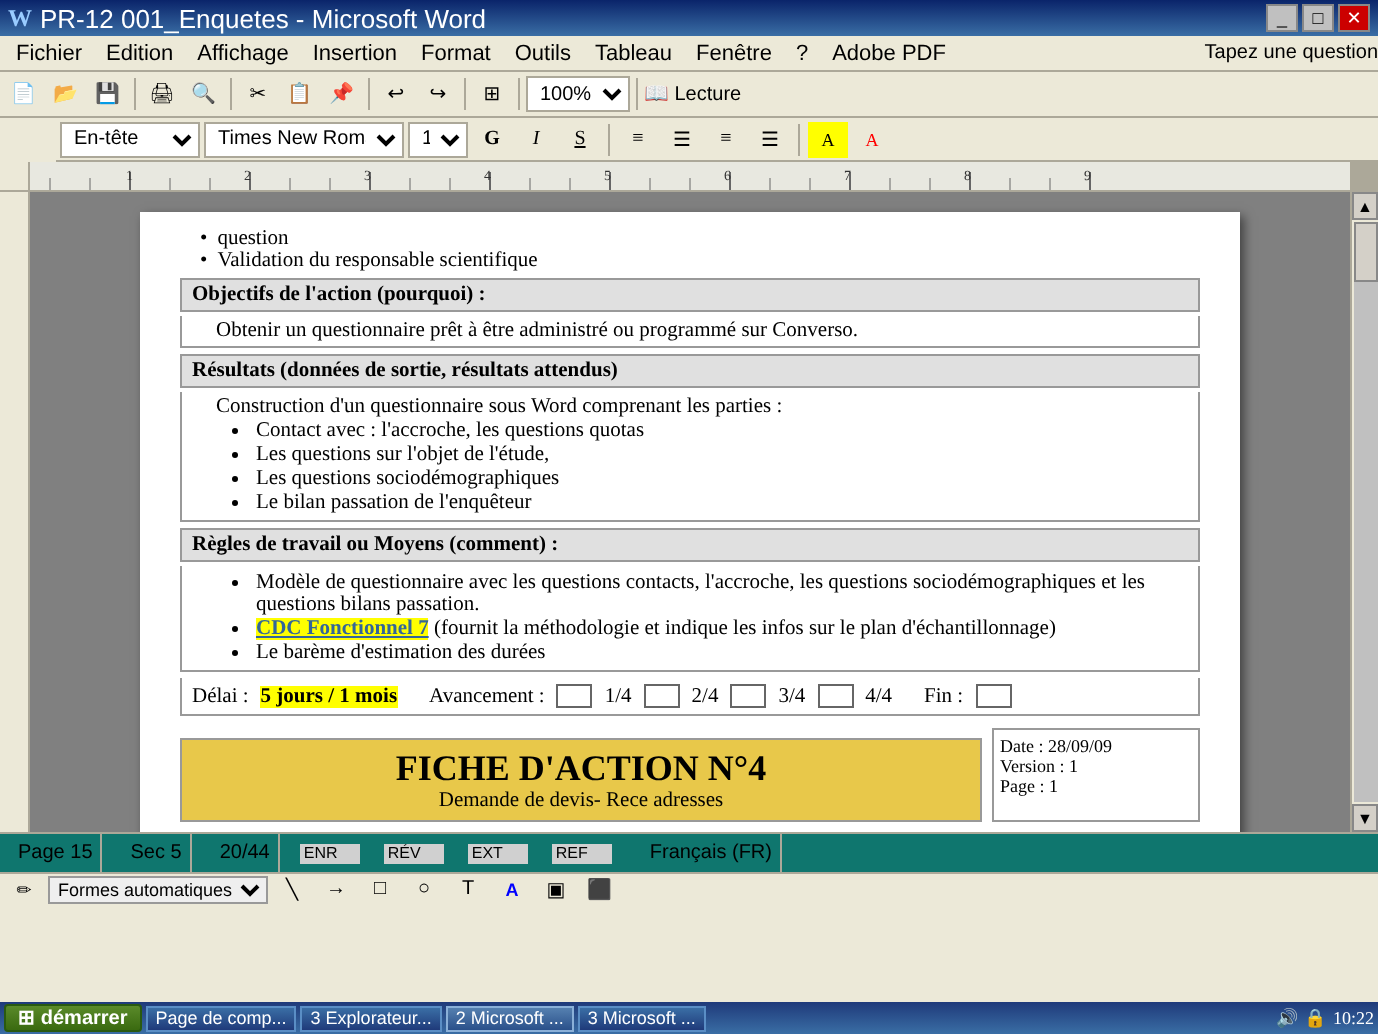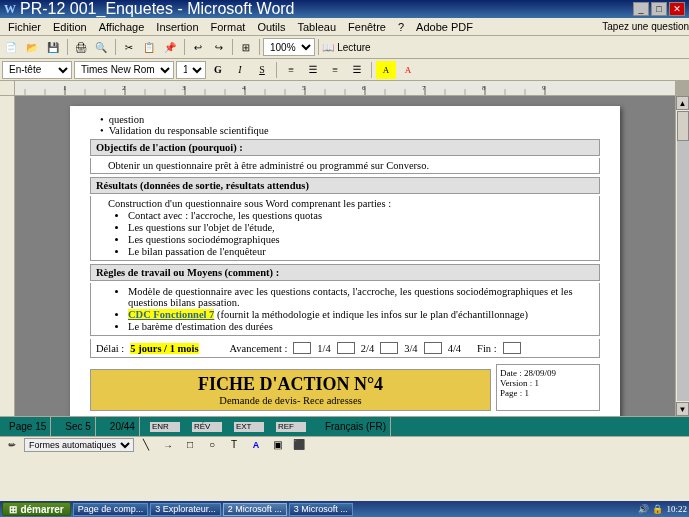--- a/index.html
+++ b/index.html
@@ -86,20 +86,21 @@
 
     
     .format-bar {
       display: flex;
       align-items: center;
       height: 22px;
       padding: 1px 2px;
       gap: 2px;
       background: #ece9d8;
       border-bottom: 1px solid #aca899;
+      margin-left: 28px;
     }
 
     
     .ruler {
       height: 15px;
       background: #ece9d8;
       border-bottom: 1px solid #aca899;
       display: flex;
       align-items: center;
       position: relative;
@@ -300,21 +301,21 @@
     }
   </style>
 </head>
 <body>
 
 <div class="full-layout">
 
   <div class="title-bar">
     <div class="title-bar-left">
       <span style="font-weight:bold;font-family:serif;color:#99ccff;font-size:12px;">W</span>
-      <span style="font-size:16px;">PR-12 001_Enquetes - Microsoft Word</span>
+      <span style="font-size:13px;">PR-12 001_Enquetes - Microsoft Word</span>
     </div>
     <div class="title-bar-right">
       <div class="title-btn">_</div>
       <div class="title-btn">□</div>
       <div class="title-btn close">✕</div>
     </div>
   </div>
 
   <div class="menu-bar">
     <span class="menu-item">Fichier</span>
@@ -469,21 +470,21 @@
                 <span class="highlighted cdc-link">CDC Fonctionnel 7</span>
                 <span> (fournit la méthodologie et indique les infos sur le plan d'échantillonnage)</span>
               </li>
               <li>Le barème d'estimation des durées</li>
             </ul>
           </div>
 
           <div class="delai-row">
             <span>Délai :</span>
             <span class="highlighted">5 jours / 1 mois</span>
-            <span style="margin-left:25px;">Avancement :</span>
+            <span style="margin-left:10px;">Avancement :</span>
             <span class="small-checkbox"></span>
             <span>1/4</span>
             <span class="small-checkbox"></span>
             <span>2/4</span>
             <span class="small-checkbox"></span>
             <span>3/4</span>
             <span class="small-checkbox"></span>
             <span>4/4</span>
             <span style="margin-left:10px;">Fin :</span>
             <span class="small-checkbox"></span>

